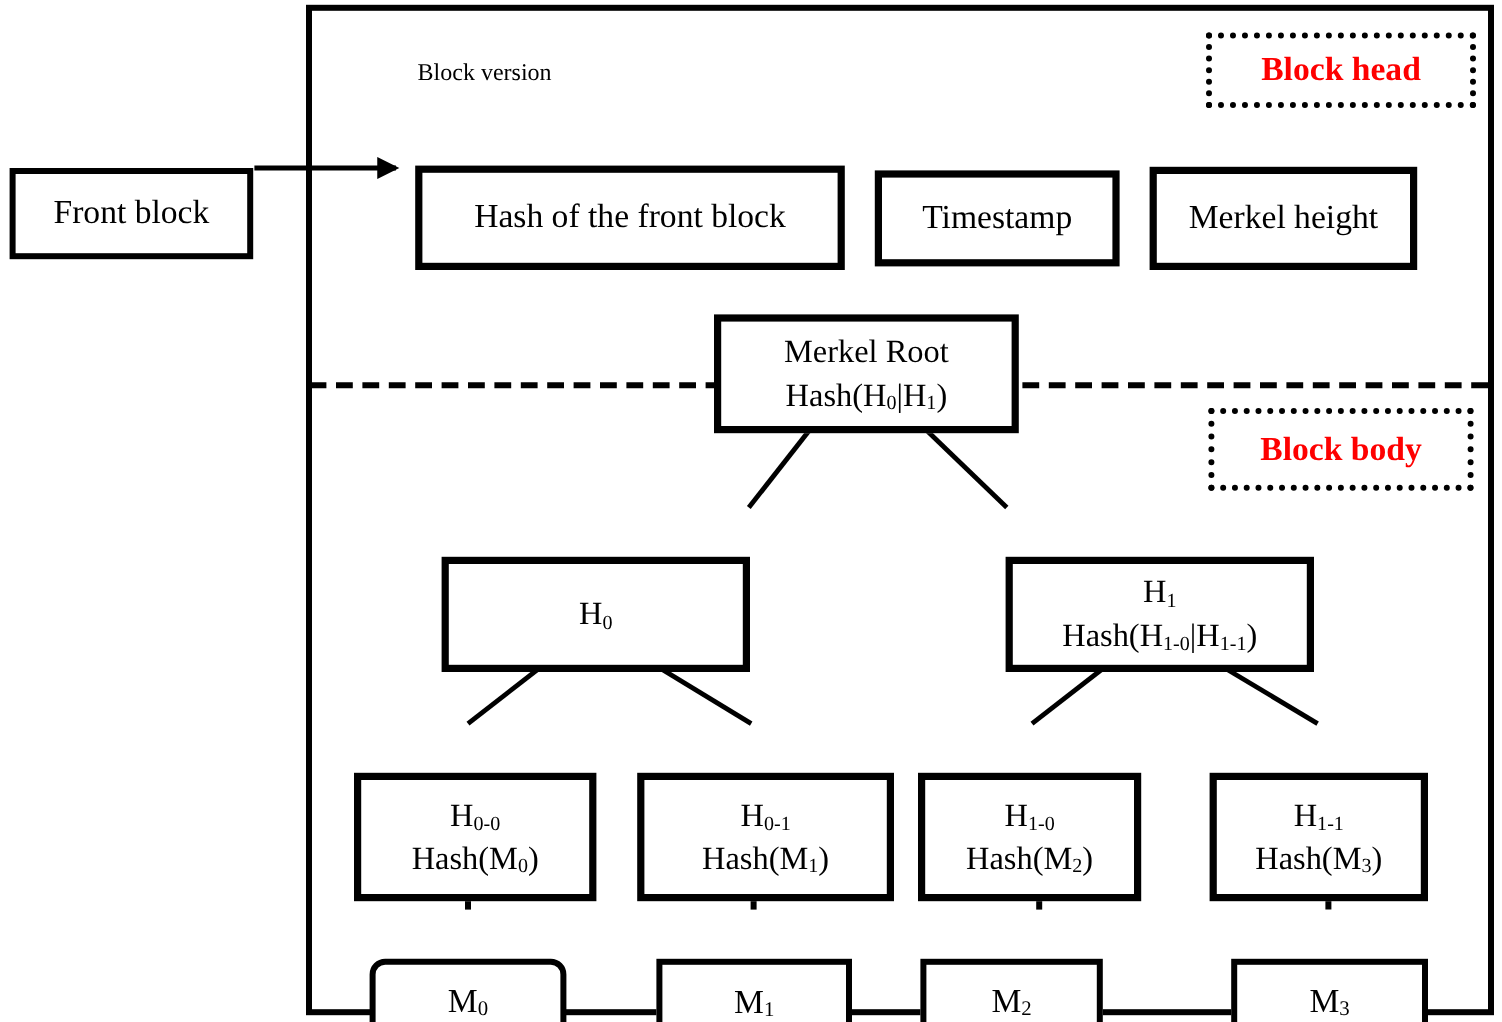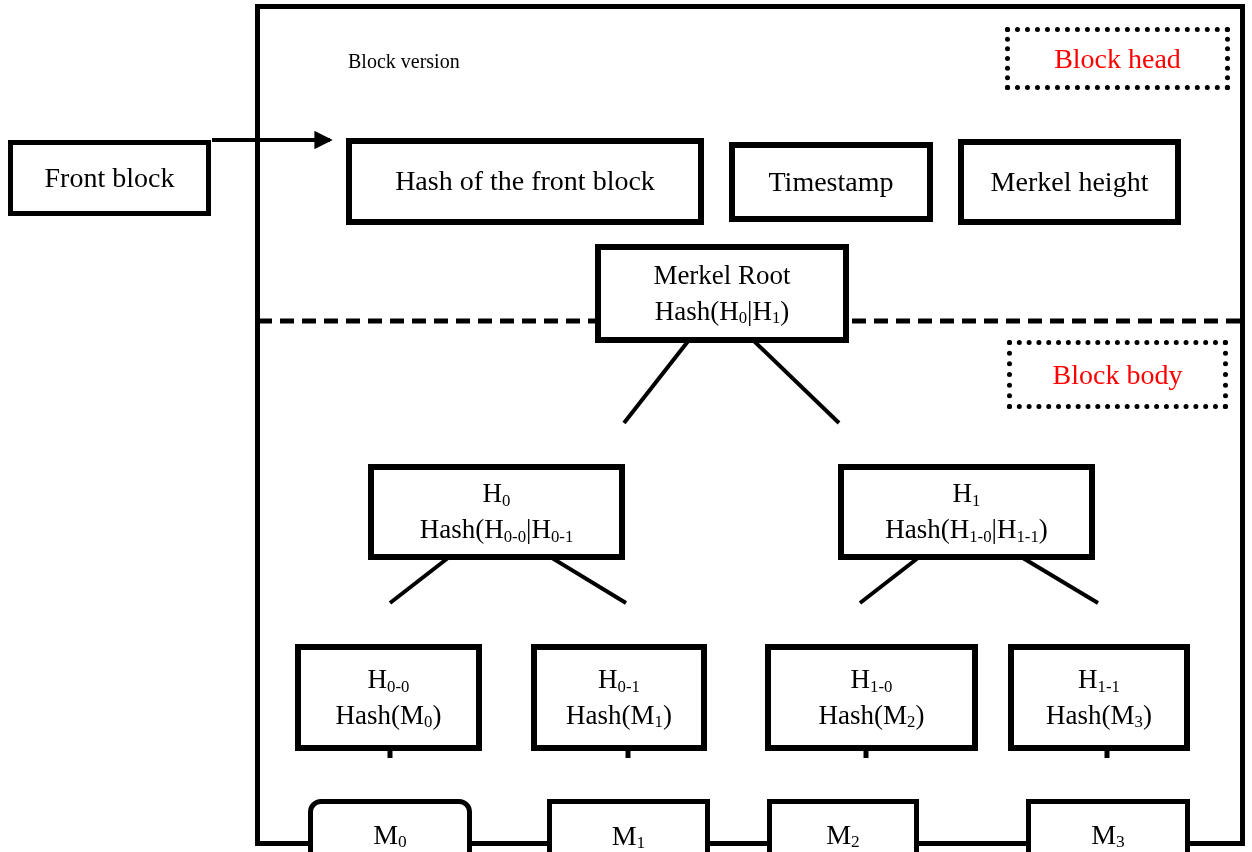--- a/index.html
+++ b/index.html
@@ -32,21 +32,21 @@
   }
   .thick { border-width: 6px; }
   .tagbox {
     position: absolute;
     border: 5px dotted #000;
     background: #fff;
     display: flex;
     align-items: center;
     justify-content: center;
     font-size: 28px;
-    font-weight: normal;
+    font-weight: bold;
     color: #fe0000;
     box-sizing: border-box;
     z-index: 3;
   }
   .floating-label {
     position: absolute;
     font-size: 20px;
     z-index: 2;
     white-space: nowrap;
   }
@@ -66,27 +66,27 @@
     box-sizing: border-box;
     background: #fff;
     z-index: 0;
   }
   
   .pos-front   { left: 8px;    top: 100px; width: 203px; height: 76px; }
   .pos-hashfb  { left: 346px;  top: 98px;  width: 358px; height: 87px; }
   .pos-ts      { left: 729px;  top: 102px; width: 204px; height: 80px; }
   .pos-height  { left: 958px;  top: 99px;  width: 223px; height: 86px; }
   .pos-head-tag{ left: 1005px; top: 27px;  width: 225px; height: 63px; }
-  .pos-root    { left: 595px;  top: 204px; width: 254px; height: 99px; font-size: 27px; justify-content: center; }
+  .pos-root    { left: 595px;  top: 222px; width: 254px; height: 99px; font-size: 27px; justify-content: center; }
   .pos-body-tag{ left: 1007px; top: 340px; width: 221px; height: 69px; }
   .pos-h0      { left: 368px;  top: 424px; width: 257px; height: 96px; font-size: 27px;}
   .pos-h1      { left: 838px;  top: 424px; width: 257px; height: 96px; font-size: 27px;}
-  .pos-h00     { left: 295px;  top: 604px; width: 187px; height: 107px; font-size: 27px;}
-  .pos-h01     { left: 531px;  top: 604px; width: 176px; height: 107px; font-size: 27px;}
-  .pos-h10     { left: 765px;  top: 604px; width: 213px; height: 107px; font-size: 27px;}
+  .pos-h00     { left: 295px;  top: 604px; width: 202px; height: 107px; font-size: 27px;}
+  .pos-h01     { left: 531px;  top: 604px; width: 214px; height: 107px; font-size: 27px;}
+  .pos-h10     { left: 765px;  top: 604px; width: 186px; height: 107px; font-size: 27px;}
   .pos-h11     { left: 1008px; top: 604px; width: 182px; height: 107px; font-size: 27px;}
   .pos-m0      { left: 308px;  top: 759px; width: 164px; height: 72px; border-radius: 13px; }
   .pos-m1      { left: 547px;  top: 759px; width: 163px; height: 74px; }
   .pos-m2      { left: 767px;  top: 759px; width: 152px; height: 72px; }
   .pos-m3      { left: 1026px; top: 759px; width: 164px; height: 72px; }
   .pos-version { left: 348px;  top: 50px; }
   #arrow-layer {
     position: absolute;
     left: 0; top: 0;
     width: 1252px; height: 852px;
@@ -152,21 +152,20 @@
     <span>Merkel Root</span>
     <span>Hash(H<sub>0</sub>|H<sub>1</sub>)</span>
   </div>
 
   <div class="tagbox pos-body-tag">
     <span>Block body</span>
   </div>
 
   <div class="box thick pos-h0">
     <span>H<sub>0</sub></span>
-    <span>Hash(H<sub>0-0</sub>|H<sub>0-1</sub></span>
   </div>
 
   <div class="box thick pos-h1">
     <span>H<sub>1</sub></span>
     <span>Hash(H<sub>1-0</sub>|H<sub>1-1</sub>)</span>
   </div>
 
   <div class="box thick pos-h00">
     <span>H<sub>0-0</sub></span>
     <span>Hash(M<sub>0</sub>)</span>

